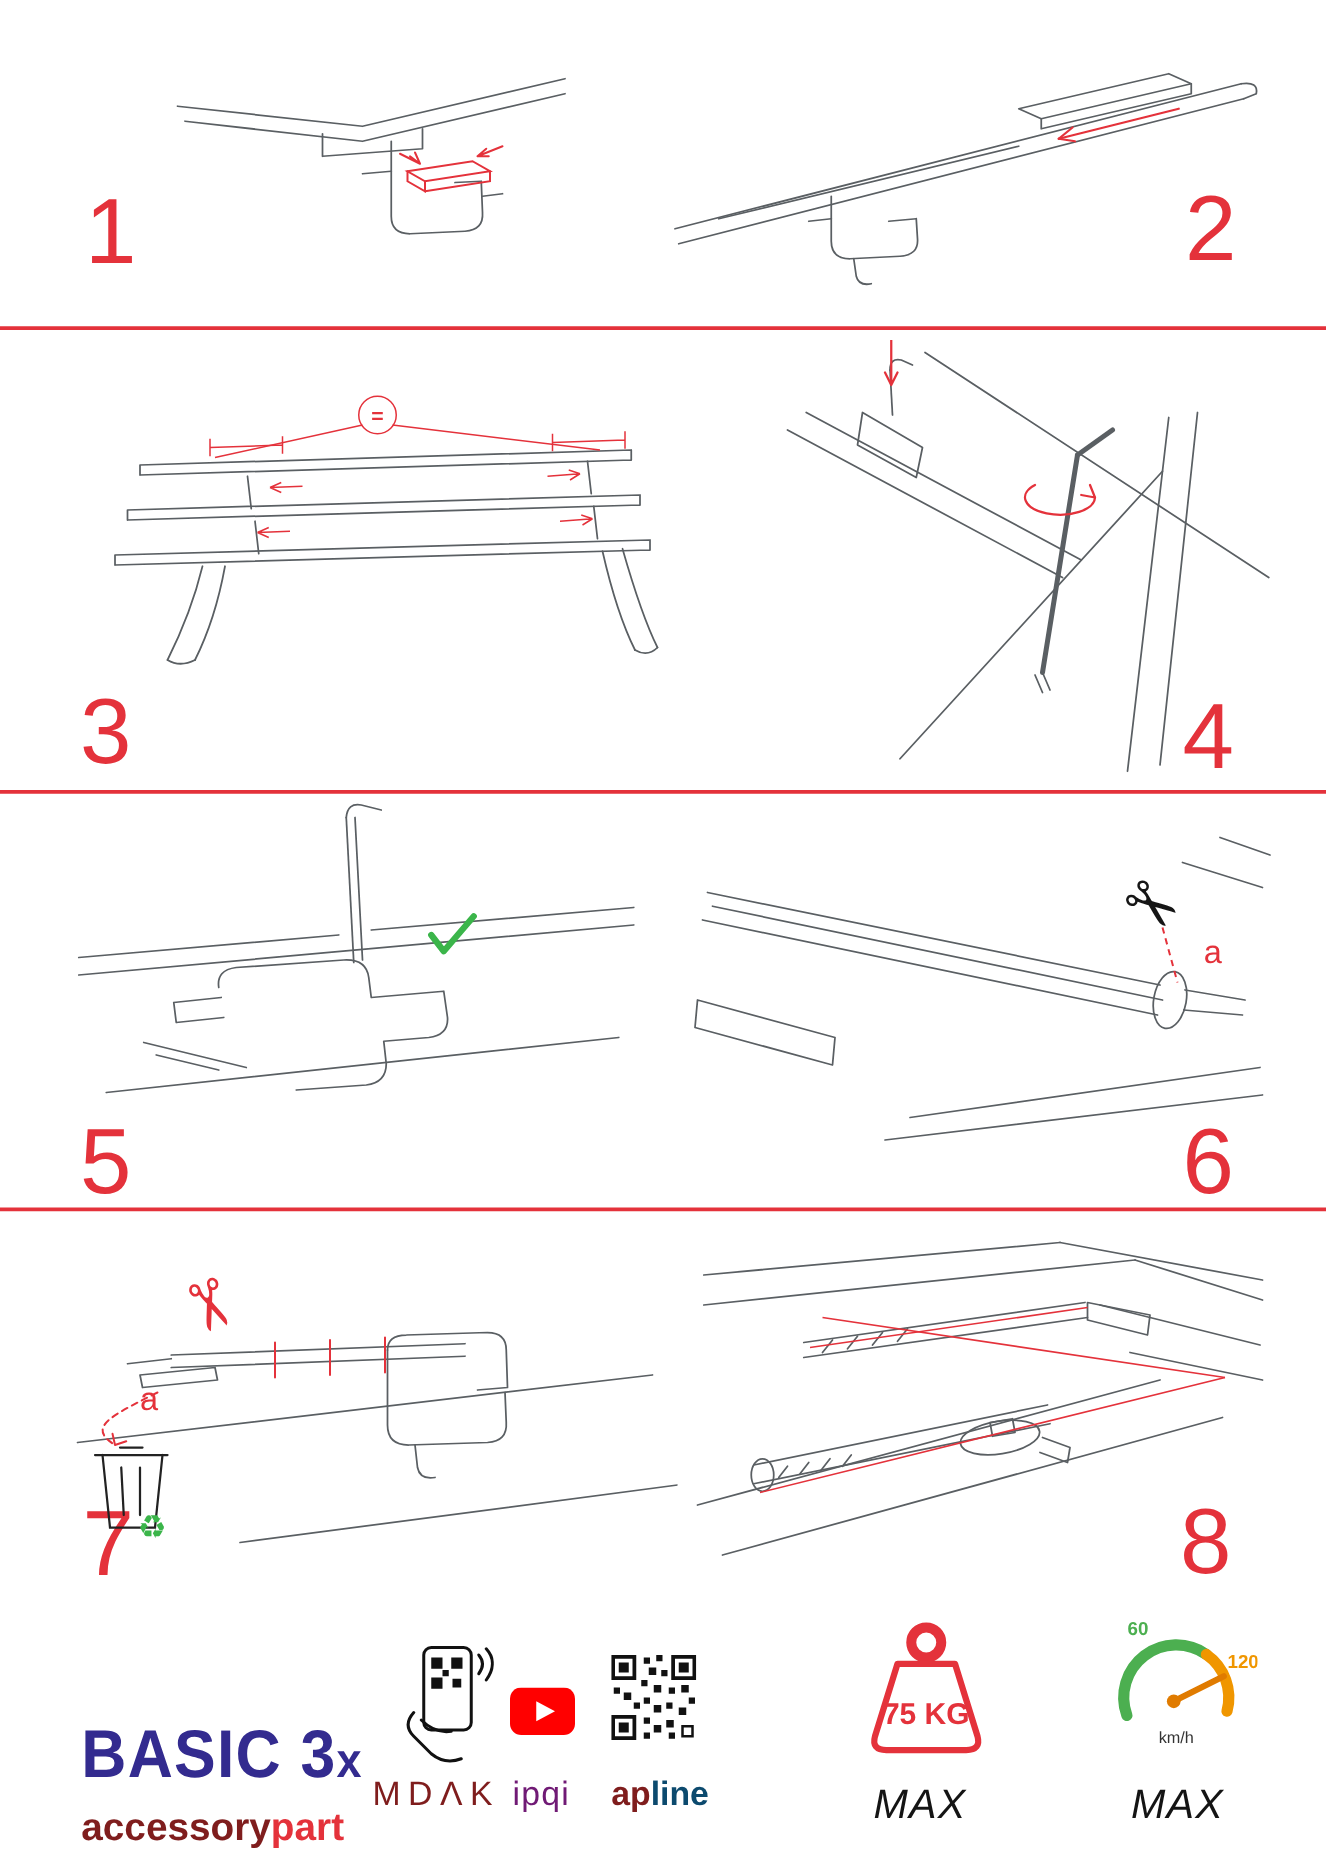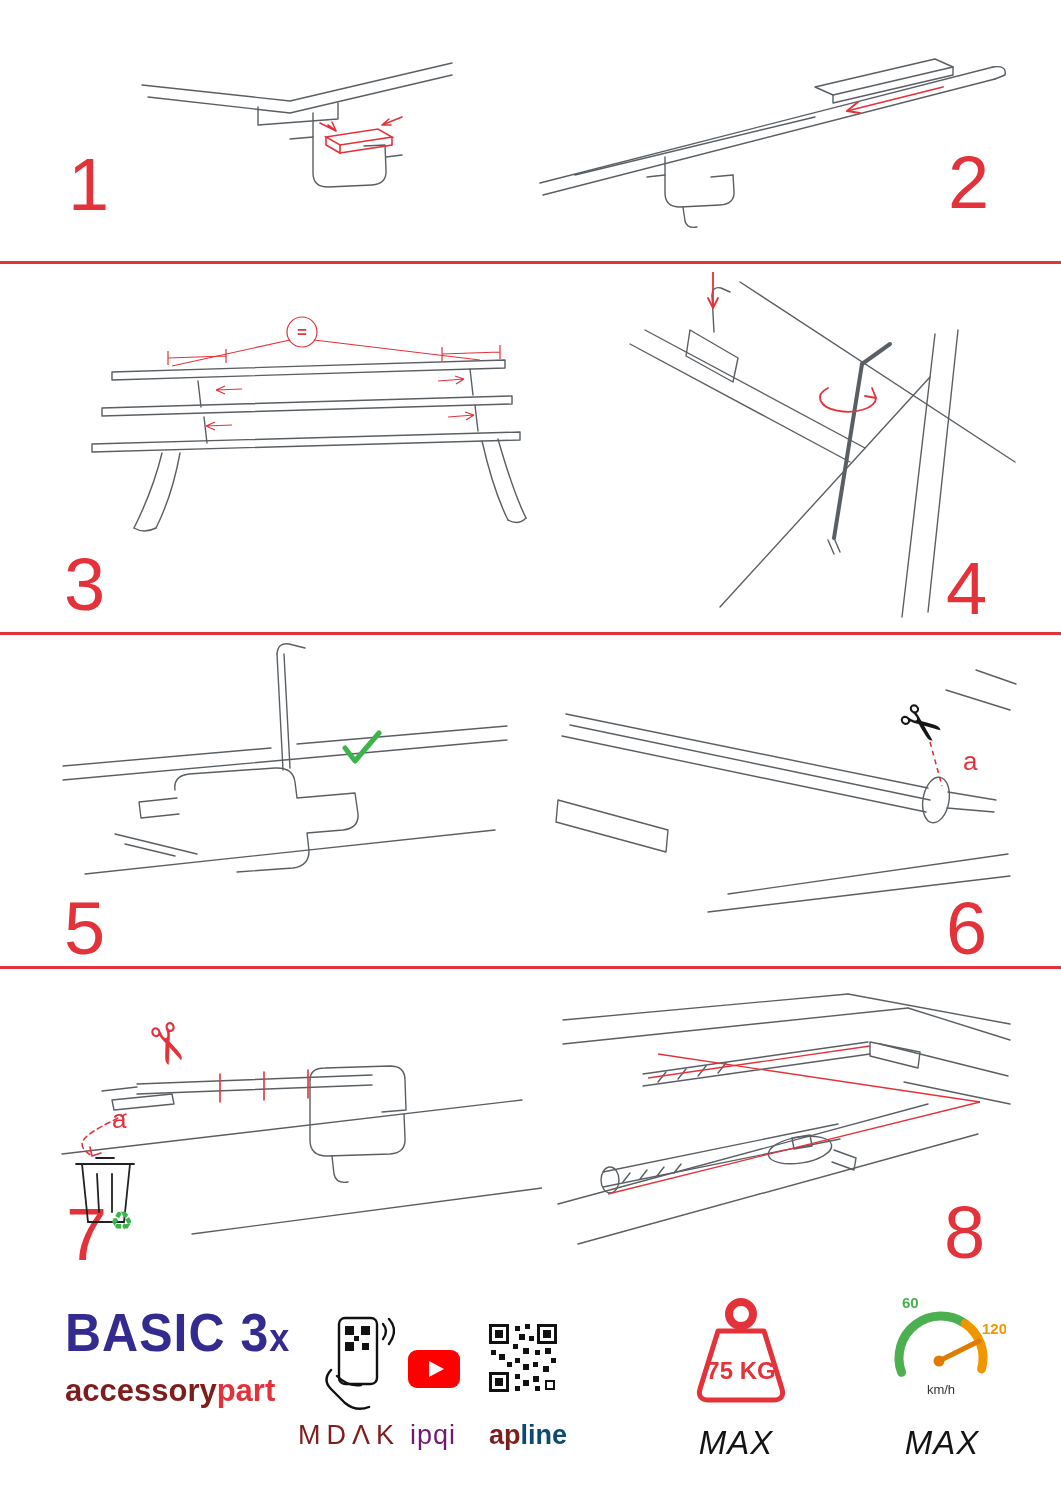--- a/index.html
+++ b/index.html
@@ -10,21 +10,21 @@
   }
   .sep { position:absolute; left:0; width:100%; height:3px; background:#e4323b; }
   .stepnum {
     position:absolute; color:#e4323b; font-size:74px; font-weight:400;
     line-height:1; letter-spacing:0;
   }
   .panel { position:absolute; }
   svg text { font-family:"Liberation Sans", sans-serif; }
 
   
-  .brandblock { position:absolute; left:65px; top:1301px; width:220px; }
+  .brandblock { position:absolute; left:65px; top:1372px; width:220px; }
   .brand-name {
     color:#332b8f; font-size:50px; font-weight:700; letter-spacing:1px;
     transform:scaleY(1.08); transform-origin:left top; white-space:nowrap;
   }
   .brand-name .mult { font-size:36px; font-weight:700; }
   .brand-sub { margin-top:14px; font-size:31px; font-weight:700; white-space:nowrap; }
   .brand-sub .b1 { color:#7f1d1d;margin-top:24px; }
   .brand-sub .b2 { color:#e4323b; }
 
   .partner-label { position:absolute; font-size:27px; white-space:nowrap; }

